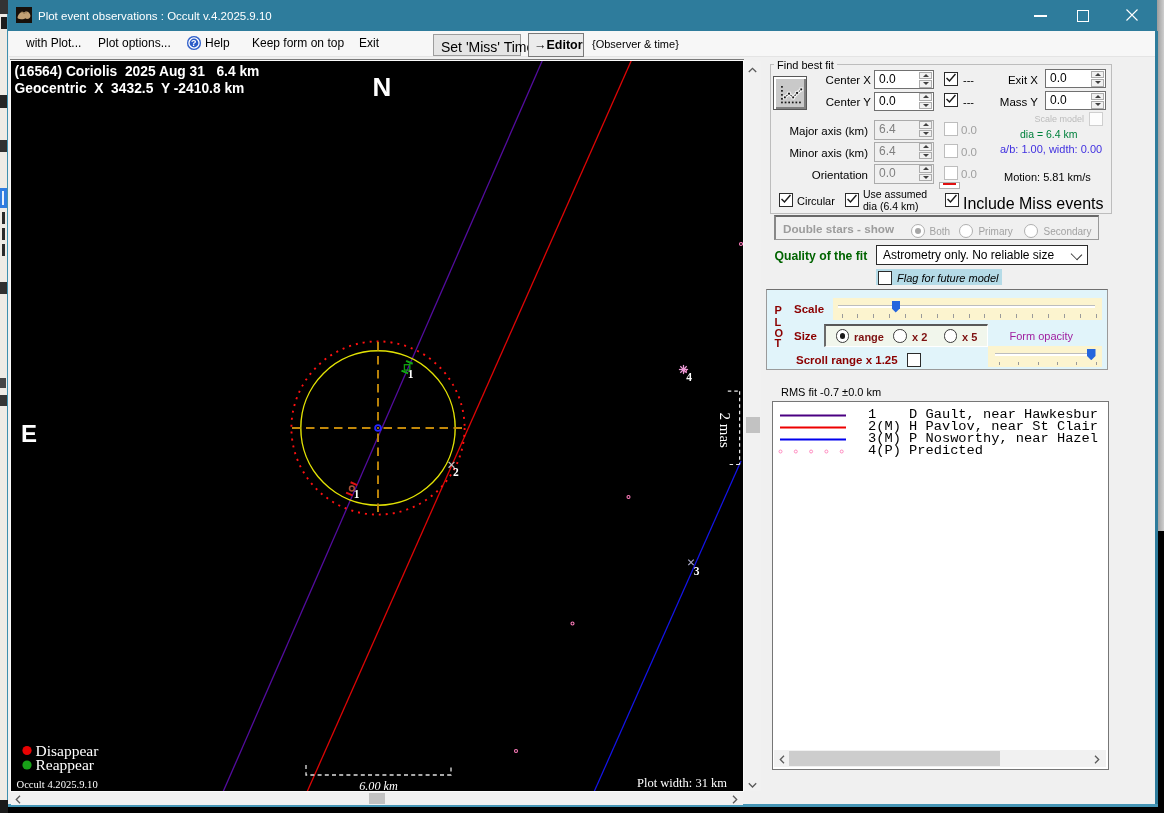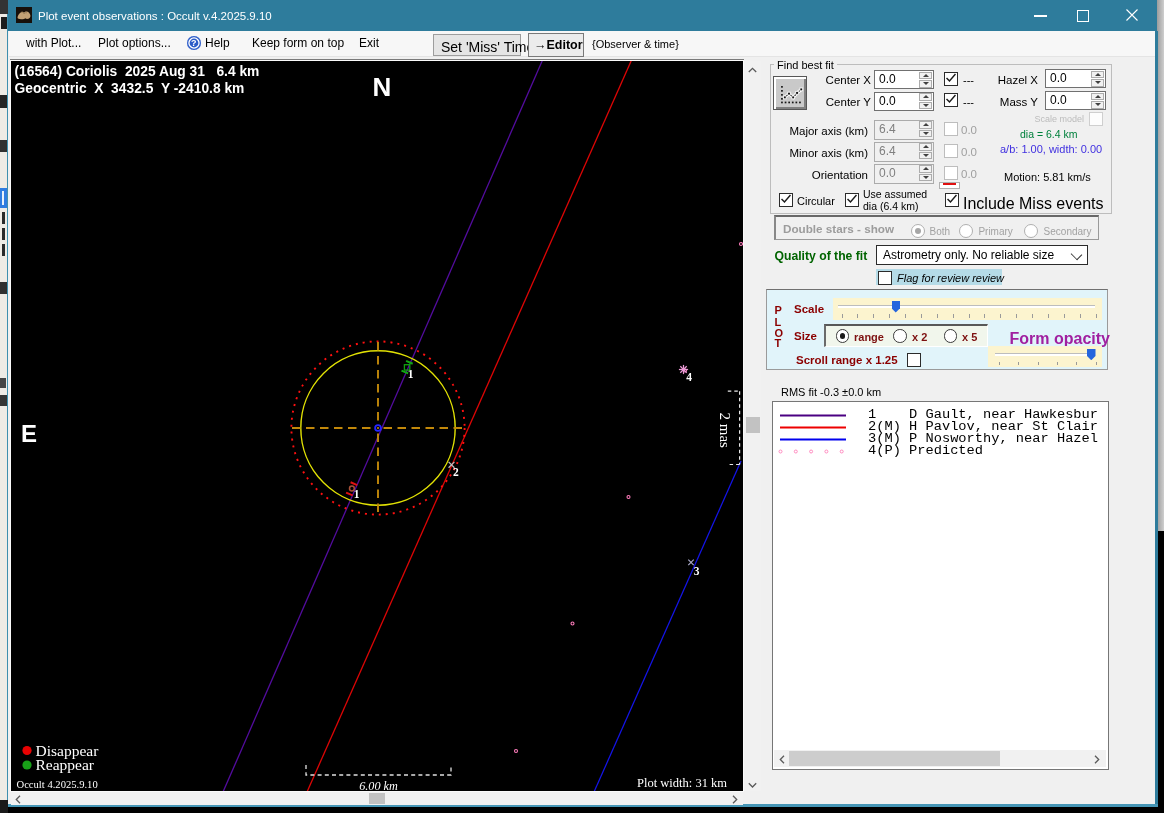--- a/index.html
+++ b/index.html
@@ -199,21 +199,21 @@
 <div class="field" style="left:874px;top:70px;width:54px;height:17px;">0.0<span class="spin">
         <span class="spb spu"></span>
         <span class="spb spd"></span>
       </span></div>
 <div class="cb" style="left:944px;top:71.5px;">
       <svg class="chk" width="10" height="10">
         <polyline points="0.5,5 3.5,8 9.5,1" stroke="#1a1a1a" stroke-width="1.5" fill="none"></polyline>
       </svg>
     </div>
 <div class="lbl" style="left:963px;top:74px;font-size:11px;">---</div>
-<div class="lbl" style="left:967px;top:74px;width:71px;text-align:right;font-size:11.5px;">Hazel X</div>
+<div class="lbl" style="left:967px;top:74px;width:71px;text-align:right;font-size:11.5px;">Exit X</div>
 <div class="field" style="left:1045px;top:69px;width:55px;height:17px;">0.0<span class="spin">
         <span class="spb spu"></span>
         <span class="spb spd"></span>
       </span></div>
 
 <div class="lbl" style="left:800px;top:95.5px;width:71px;text-align:right;font-size:11.5px;">Center Y</div>
 <div class="field" style="left:874px;top:91.5px;width:54px;height:17px;">0.0<span class="spin">
         <span class="spb spu"></span>
         <span class="spb spd"></span>
       </span></div>
@@ -292,21 +292,21 @@
 <div class="radd" style="left:1024px;top:223.5px;"></div>
 <div class="lbl" style="left:1043.6px;top:225.5px;color:#a2a2a2;font-size:10px;">Secondary</div>
 
 <div class="lbl" style="left:774.5px;top:249px;font-weight:bold;font-size:12.2px;color:#006400;">Quality of the fit</div>
 <div class="a" style="left:876px;top:245px;width:210px;height:18px;background:#fff;border:1px solid #2b2b2b;"></div>
 <div class="lbl" style="left:883px;top:249px;font-size:12px;">Astrometry only. No reliable size</div>
 <div class="a" style="left:1071.5px;top:249.5px;width:8px;height:8px;border-right:1.4px solid #333;border-bottom:1.4px solid #333;transform:rotate(45deg) scale(1,0.82);"></div>
 
 <div class="a" style="left:876px;top:269px;width:126px;height:15.5px;background:#b5dbe7;"></div>
 <div class="cb" style="left:878px;top:270.5px;width:12px;height:12px;"></div>
-<div class="lbl" style="left:897px;top:272px;font-style:italic;font-size:11px;">Flag for review review</div>
+<div class="lbl" style="left:897px;top:272px;font-style:italic;font-size:11px;">Flag for future model</div>
 
 <div class="a" style="left:766px;top:288.5px;width:340px;height:79px;background:#e1f4fa;border:1px solid #9a9a9a;border-top:1.5px solid #707070;"></div>
 <div class="lbl" style="left:774.5px;top:304px;font-weight:bold;color:#8b0000;font-size:11px;">P</div>
 <div class="lbl" style="left:774.5px;top:315.5px;font-weight:bold;color:#8b0000;font-size:11px;">L</div>
 <div class="lbl" style="left:774.5px;top:326.5px;font-weight:bold;color:#8b0000;font-size:11px;">O</div>
 <div class="lbl" style="left:774.5px;top:336.5px;font-weight:bold;color:#8b0000;font-size:11px;">T</div>
 <div class="lbl" style="left:794px;top:302.5px;font-weight:bold;font-size:11.5px;color:#8b0000;">Scale</div>
 
 <div class="a" style="left:833px;top:297.5px;width:269px;height:22px;background:#fcf4cf;"></div>
 <div class="a" style="left:838px;top:304.5px;width:257px;height:1.5px;background:#bdbdbd;"></div>
@@ -333,37 +333,37 @@
 <div class="lbl" style="left:794px;top:329.5px;font-weight:bold;font-size:11.5px;color:#8b0000;">Size</div>
 <div class="a" style="left:824px;top:324px;width:161px;height:19.5px;background:#f1f6ec;border:1px solid #fff;border-top:2px solid #585858;border-left:2px solid #6a6a6a;"></div>
 <div class="rad" style="left:835.5px;top:329px;">
       <span class="rdot"></span>
     </div>
 <div class="lbl" style="left:854px;top:330.5px;font-weight:bold;font-size:11px;color:#7d1010;">range</div>
 <div class="rad" style="left:893px;top:329px;"></div>
 <div class="lbl" style="left:912px;top:330.5px;font-weight:bold;font-size:11px;color:#7d1010;">x 2</div>
 <div class="rad" style="left:943.5px;top:329px;"></div>
 <div class="lbl" style="left:962px;top:330.5px;font-weight:bold;font-size:11px;color:#7d1010;">x 5</div>
-<div class="lbl" style="left:1009.5px;top:329.5px;font-weight:bold;font-size:16px;color:#a020a0;">Form opacity</div>
+<div class="lbl" style="left:1009.5px;top:329.5px;font-weight:normal;font-size:11px;color:#a020a0;">Form opacity</div>
 
 <div class="lbl" style="left:796px;top:353.5px;font-weight:bold;font-size:11.5px;color:#8b0000;">Scroll range x 1.25</div>
 <div class="cb" style="left:906.5px;top:353px;"></div>
 
 <div class="a" style="left:988px;top:346px;width:114px;height:21px;background:#fcf4cf;"></div>
 <div class="a" style="left:995px;top:352.5px;width:95px;height:1.5px;background:#bdbdbd;"></div>
 <div class="a" style="left:995px;top:354px;width:95px;height:1.5px;background:#fff;"></div>
 <div class="tick" style="left:999.0px;top:361.5px;height:3.5px;"></div>
     <div class="tick" style="left:1018.3px;top:361.5px;height:3.5px;"></div>
     <div class="tick" style="left:1037.6px;top:361.5px;height:3.5px;"></div>
     <div class="tick" style="left:1056.9px;top:361.5px;height:3.5px;"></div>
     <div class="tick" style="left:1076.2px;top:361.5px;height:3.5px;"></div>
     <div class="tick" style="left:1095.5px;top:361.5px;height:3.5px;"></div>
     <div class="a" style="left:1087px;top:348.8px;width:8.5px;height:11.5px;background:#2565dd;clip-path:polygon(0 0,100% 0,100% 62%,50% 100%,0 62%);"></div>
 
-<div class="lbl" style="left:781px;top:385.5px;font-size:11px;">RMS fit -0.3 ±0.0 km</div>
+<div class="lbl" style="left:781px;top:385.5px;font-size:11px;">RMS fit -0.7 ±0.0 km</div>
 
 <div class="a" style="left:772px;top:401px;width:335px;height:367px;background:#fff;border:1px solid #767676;"></div>
 <svg class="a" style="left:772px;top:401px;" width="335" height="367">
 <line x1="8" y1="14.5" x2="74" y2="14.5" stroke="#4b0082" stroke-width="2.2"></line>
 <line x1="8" y1="26.5" x2="74" y2="26.5" stroke="#ee0000" stroke-width="2.2"></line>
 <line x1="8" y1="38.5" x2="74" y2="38.5" stroke="#0000ee" stroke-width="2.2"></line>
 <g fill="none" stroke="#ff8ac0" stroke-width="1">
         <circle cx="8.5" cy="50.5" r="1.5"></circle>
         <circle cx="23.8" cy="50.5" r="1.5"></circle>
         <circle cx="39.1" cy="50.5" r="1.5"></circle>

